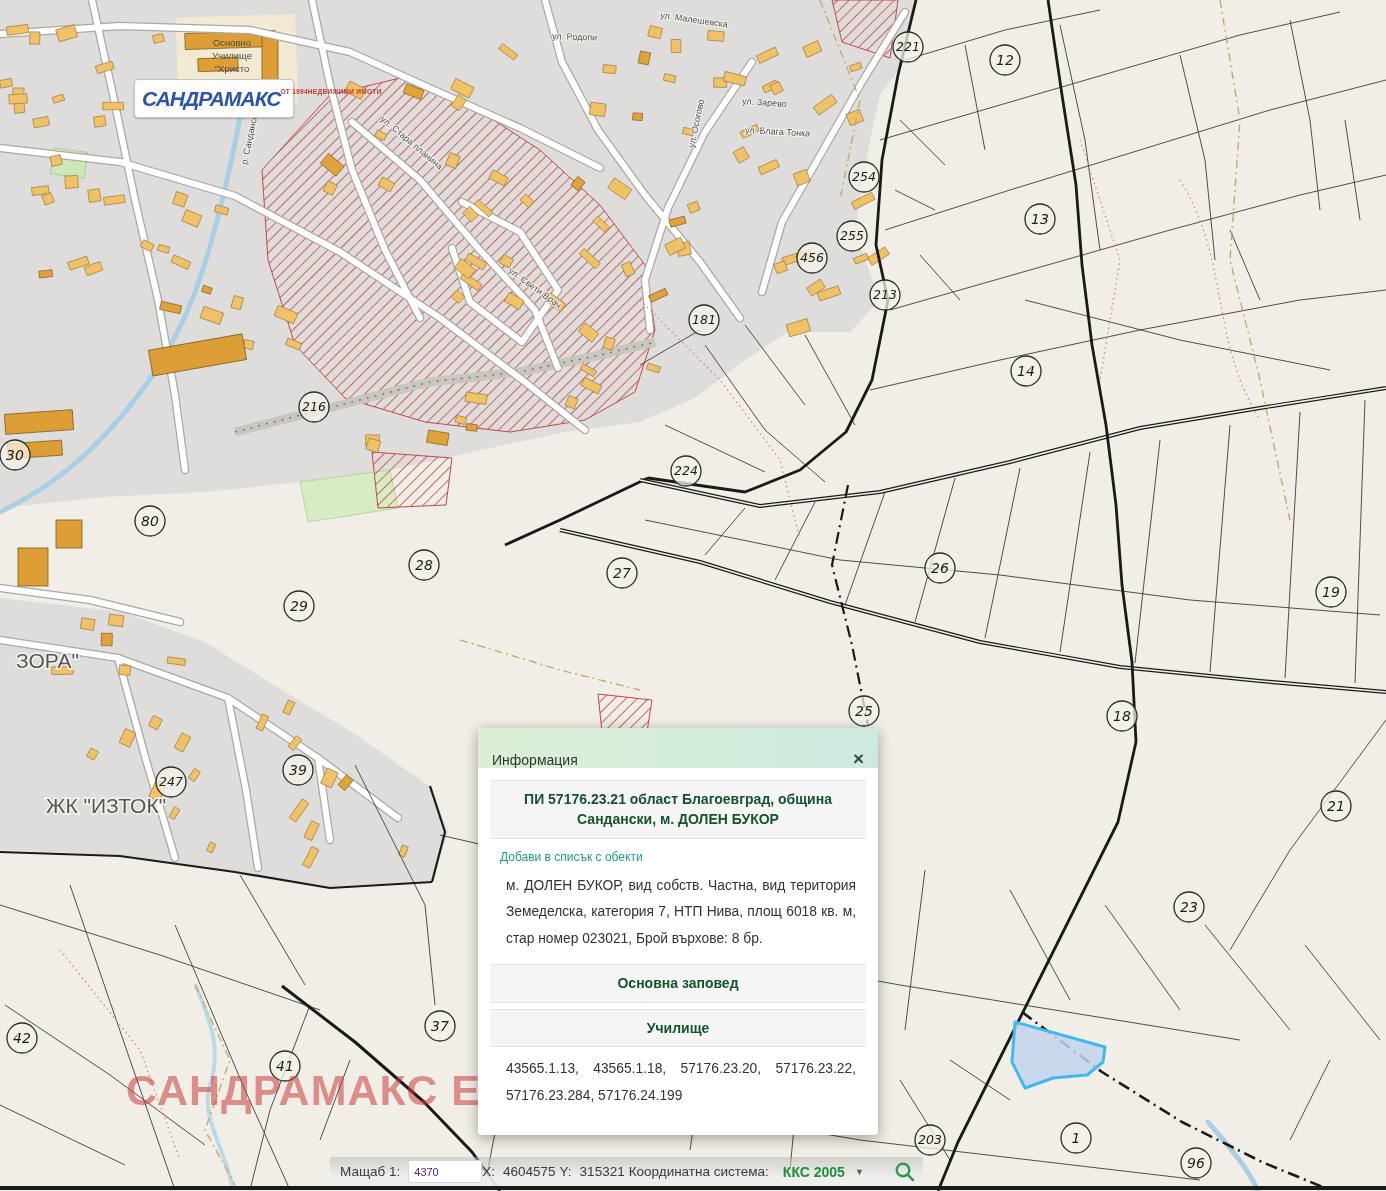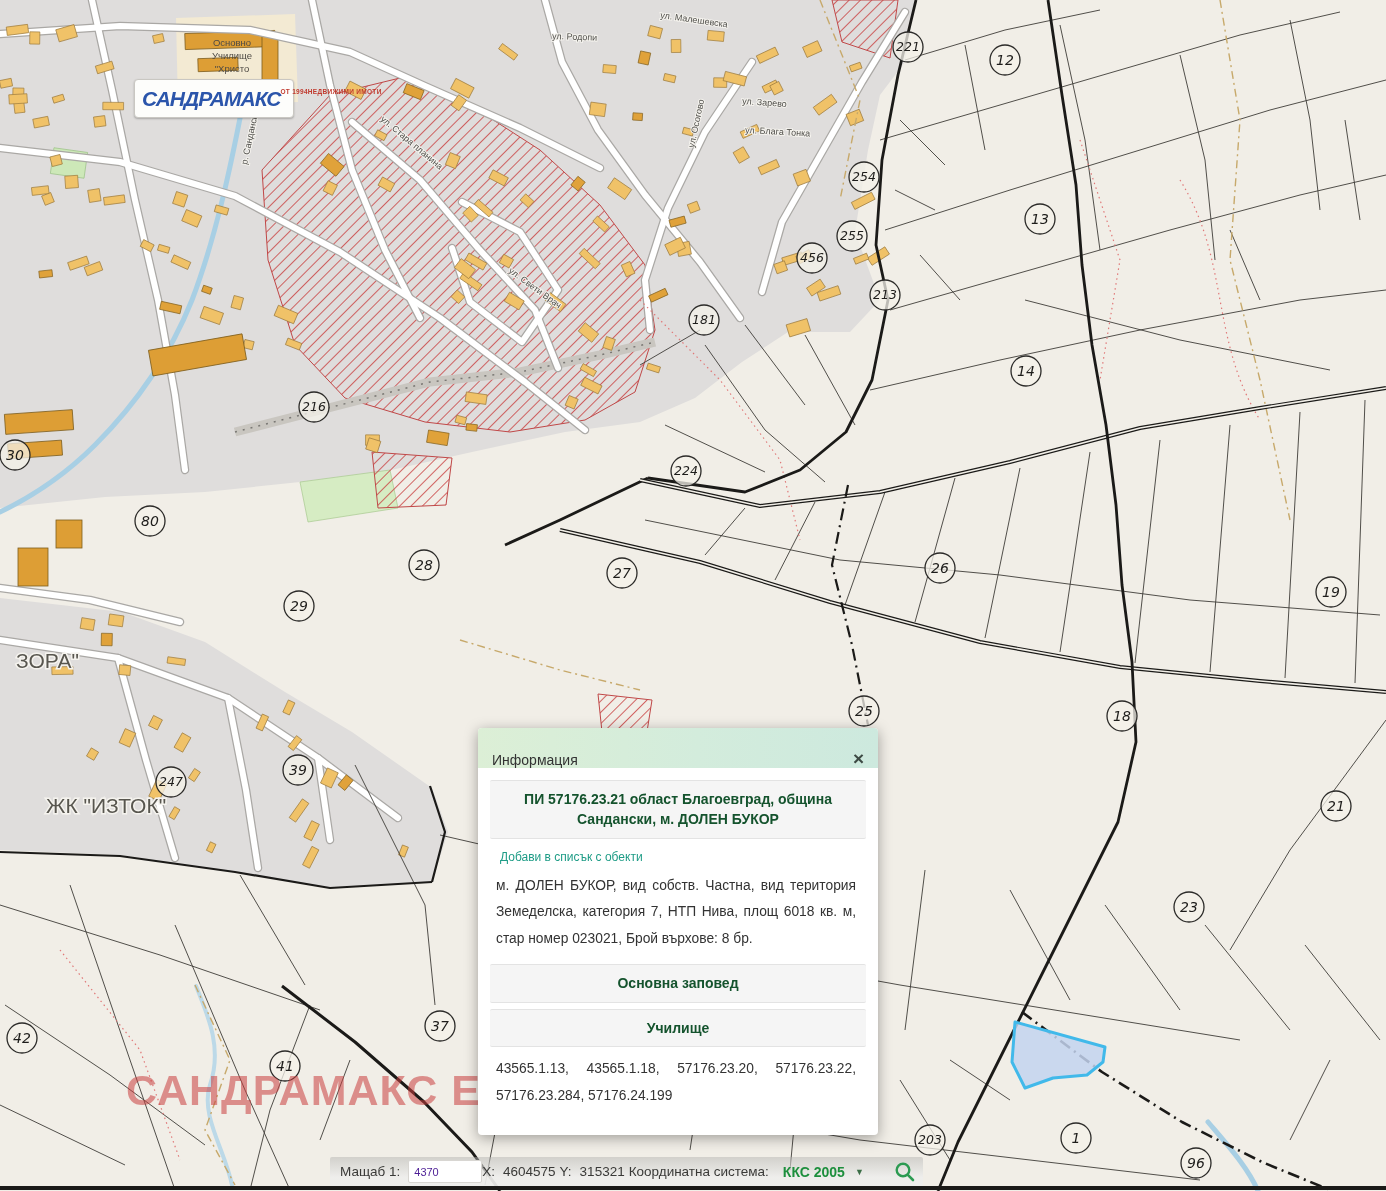--- a/index.html
+++ b/index.html
@@ -25,21 +25,21 @@
          box-shadow:0 3px 14px rgba(0,0,0,.35);z-index:10;overflow:hidden;}
   .popup-header{height:40px;background:linear-gradient(90deg,#dcefd6 0%,#d3ecdc 55%,#cde9de 100%);
                 display:flex;align-items:flex-end;justify-content:space-between;padding:0 14px;}
   .popup-title{font-size:14px;color:#333;}
   .popup-close{font-size:19px;color:#3d4a44;cursor:pointer;line-height:1;font-weight:bold;}
   .popup-body{padding:12px 12px 14px 12px;}
   .sec-head{background:#f5f5f5;border-top:1px solid #e3e3e3;border-bottom:1px solid #e3e3e3;
             padding:8px 10px;font-weight:bold;font-size:14px;color:#14532d;line-height:1.45;border-radius:2px;text-align:center;}
   .sec-head.mt{margin-top:6px;}
   .add-link{display:block;margin:11px 10px 2px 10px;color:#1e9c86;font-size:12px;text-decoration:none;cursor:pointer;}
-  .para{margin:9px 10px 11px 6px;font-size:13.8px;color:#333;line-height:1.95;text-align:justify;}
+  .para{margin:9px 10px 11px 16px;font-size:13.8px;color:#333;line-height:1.95;text-align:justify;}
 
   
   .statusbar{position:absolute;left:330px;top:1157px;width:593px;height:29px;z-index:9;
              background:linear-gradient(180deg,rgba(172,172,170,.45),rgba(238,238,236,.92) 70%);
              border-radius:2px;display:flex;align-items:center;padding:0 10px;box-sizing:border-box;
              font-size:13.5px;color:#3a3a38;white-space:nowrap;}
   .sb-label{margin-right:8px;}
   .sb-input{width:62px;height:21px;border:1px solid #d8d6d2;border-radius:2px;background:#fff;
             font-size:11px;color:#4c1d95;padding:0 5px;font-family:"Liberation Sans",sans-serif;}
   .sb-gap{width:20px;}

